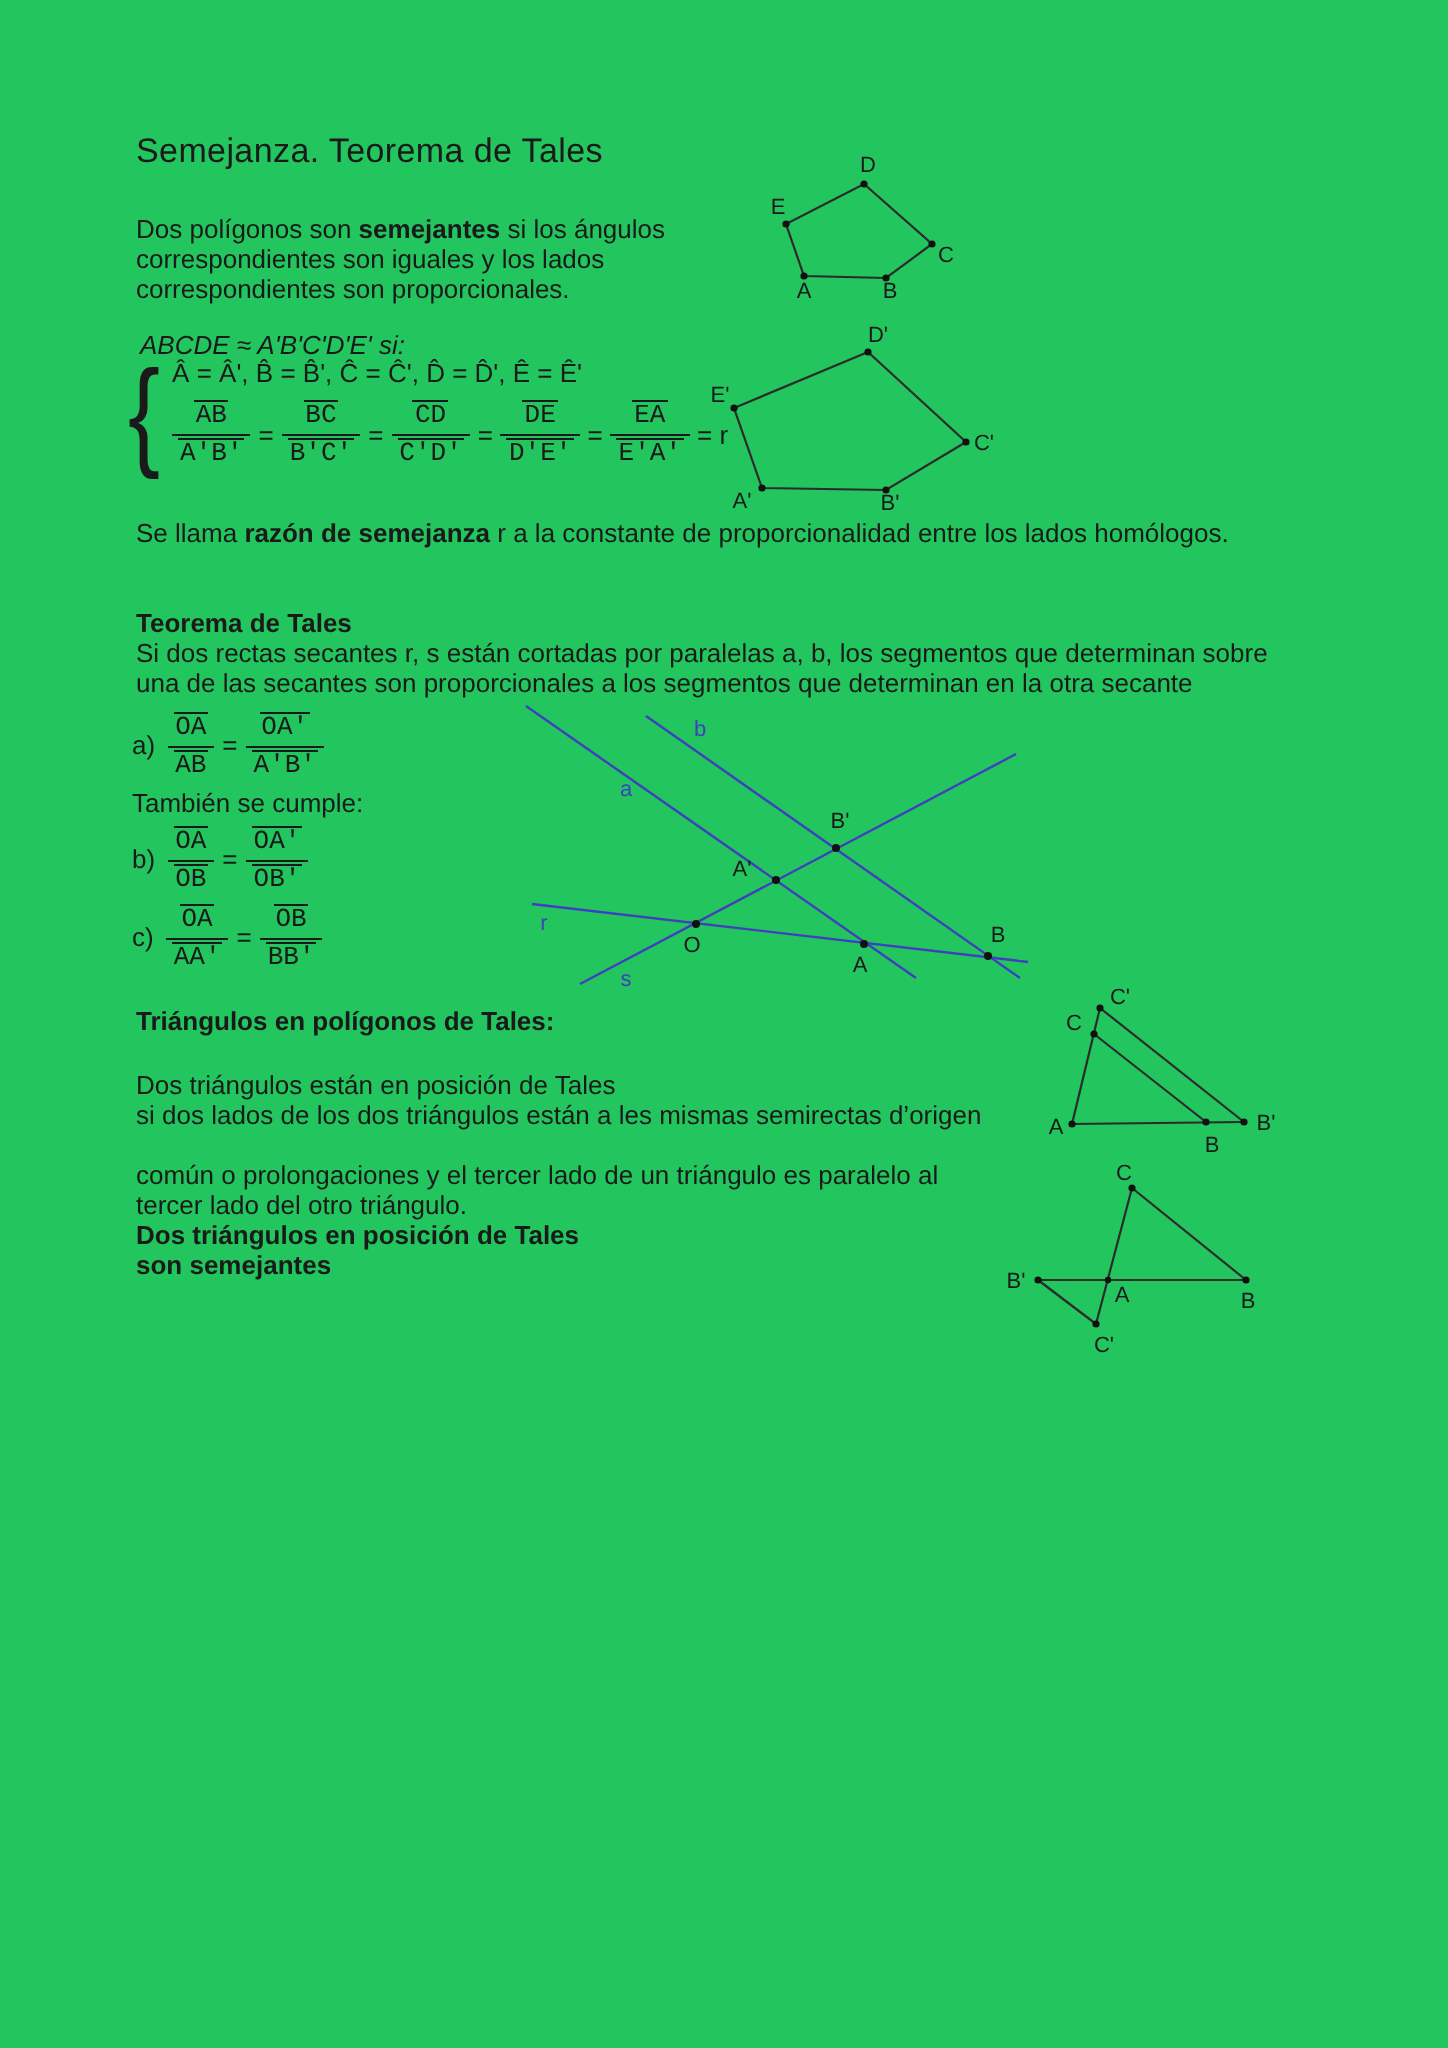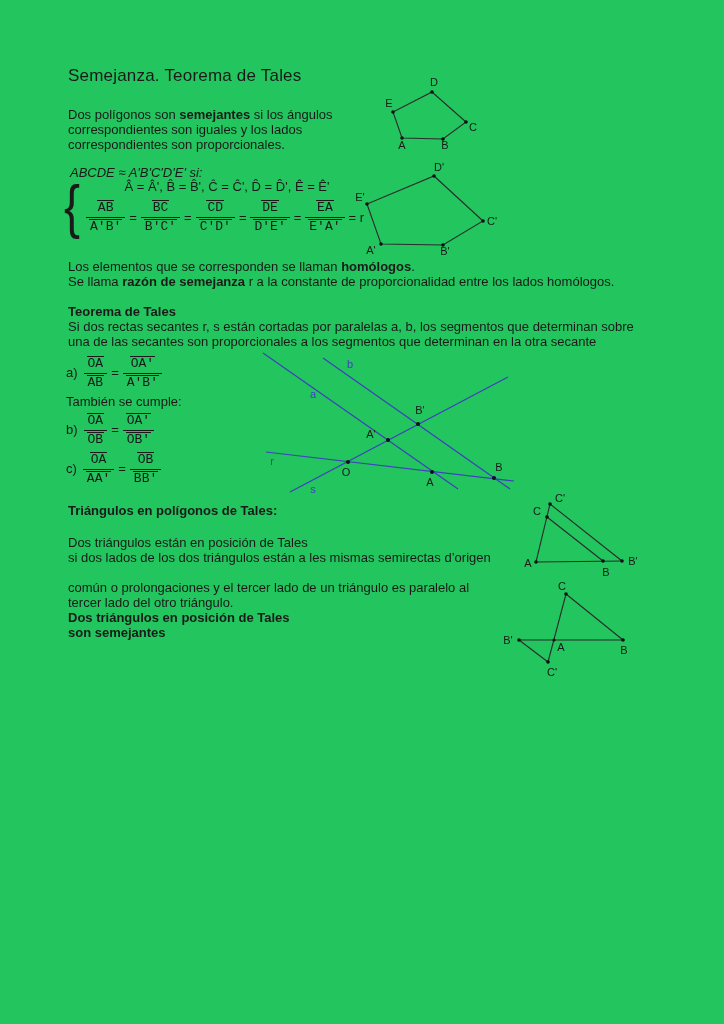--- a/index.html
+++ b/index.html
@@ -12,21 +12,21 @@
   .heading{font-size:13px;font-weight:bold;line-height:15px;}
   
   .frac{display:inline-block;text-align:center;vertical-align:middle;font-size:13px;font-family:Liberation Mono, monospace;}
   .frac .num{display:block;border-bottom:1px solid #1a1a1a;padding:1px 3px 1px 3px;}
   .frac .den{display:block;padding:1px 3px 0 3px;}
   .seg{display:inline-block;border-top:1px solid #1a1a1a;padding:0 1px;line-height:1.15;}
   .eq{display:inline-block;vertical-align:middle;margin:0 4px;font-size:13px;}
   .sys-wrap{display:flex;align-items:center;}
   .brace{font-size:60px;line-height:60px;font-weight:400;display:inline-block;
          transform:scaleX(0.8);transform-origin:left center;margin-right:2px;}
-  .sys-lines{display:flex;flex-direction:column;gap:2px;align-items:center;}
+  .sys-lines{display:flex;flex-direction:column;gap:2px;}
   .sys-angles{font-size:13px;line-height:16px;}
   .sys-ratios{display:flex;align-items:center;margin-top:2px;}
   .prop-row{display:flex;align-items:center;height:39px;}
   .prop-label{font-size:13px;margin-right:6px;}
   .tambien{font-size:13px;line-height:15px;margin:2px 0 1px 0;}
   svg text{font-family:"Liberation Sans","DejaVu Sans",sans-serif;font-size:11px;fill:#1a1a1a;}
   svg text.blue{fill:#3f3fbf;}
   .figline{stroke:#2b2b2b;stroke-width:1.1;fill:none;}
   .blueline{stroke:#3f3fbf;stroke-width:1.2;fill:none;}
   .dot{fill:#111;}
@@ -102,21 +102,20 @@
     <circle class="dot" cx="84" cy="21" r="1.8"></circle>
     <circle class="dot" cx="17" cy="49" r="1.8"></circle>
     <text x="21" y="99" text-anchor="middle">A'</text>
     <text x="95" y="100" text-anchor="middle">B'</text>
     <text x="142" y="70" text-anchor="middle">C'</text>
     <text x="89" y="16" text-anchor="middle">D'</text>
     <text x="10" y="46" text-anchor="middle">E'</text>
   </svg>
 
   <div class="abs body13" style="left:68px;top:259px;width:640px;">
-    <div><span>Los elementos que se corresponden se llaman </span><b>homólogos</b><span>.</span></div>
     <div><span>Se llama </span><b>razón de semejanza</b><span> r a la constante de proporcionalidad entre los lados homólogos.</span></div>
   </div>
 
   <div class="abs heading" style="left:68px;top:304px;">Teorema de Tales</div>
   <div class="abs body13" style="left:68px;top:319px;width:640px;">
     <div>Si dos rectas secantes r, s están cortadas por paralelas a, b, los segmentos que determinan sobre</div>
     <div>una de las secantes son proporcionales a los segmentos que determinan en la otra secante</div>
   </div>
 
   <div class="abs" style="left:66px;top:353px;">

